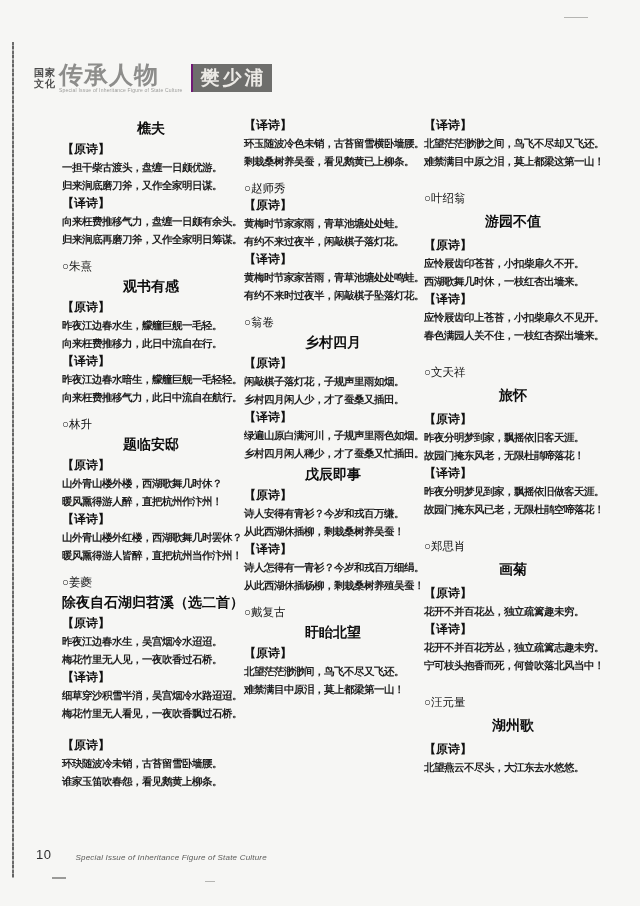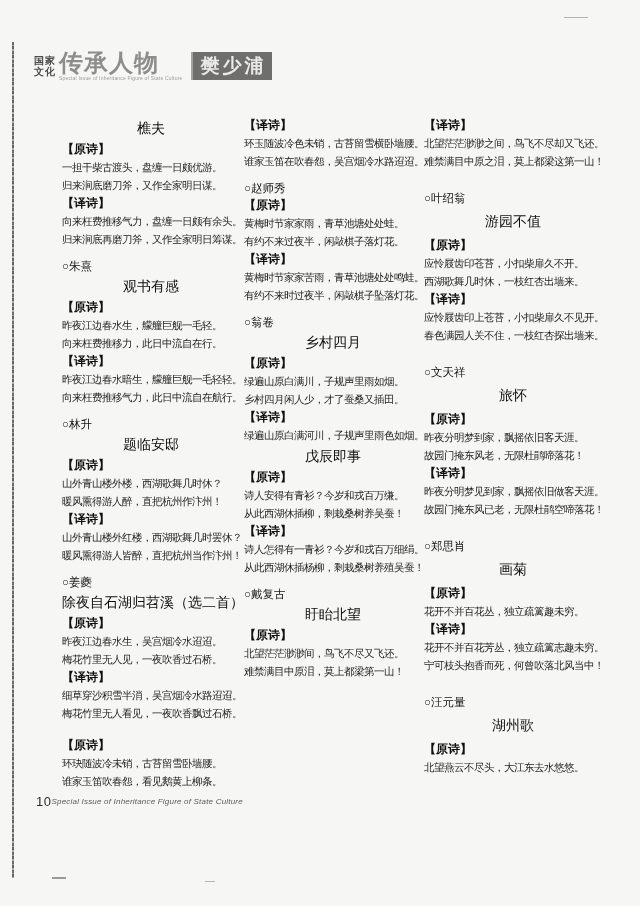--- a/index.html
+++ b/index.html
@@ -13,48 +13,48 @@
     position:absolute; left:12px; top:42px; width:2px; height:836px;
     background:repeating-linear-gradient(180deg,#4a4a4a 0 3px,#8a8a8a 3px 4px,#3f3f3f 4px 7px,#9a9a9a 7px 9px);
     opacity:.8;
   }
   .dash { position:absolute; background:#b5b5b2; }
   .dash.d1 { right:52px; top:17px; width:24px; height:1px; }
   .dash.d2 { left:52px; top:877px; width:14px; height:2px; background:#9a9a98; }
   .dash.d3 { left:205px; top:881px; width:10px; height:1px; }
 
   
-  .logo { position:absolute; left:34px; top:52px; display:flex; align-items:flex-start; }
+  .logo { position:absolute; left:34px; top:64px; display:flex; align-items:flex-start; }
   .logo-stack { font-size:10px; line-height:11px; font-weight:800; color:#4c4c4c; letter-spacing:1px; margin-top:3px; }
   .logo-main-wrap { margin-left:3px; }
   .logo-main { font-family:"Liberation Serif", serif; font-size:24px; line-height:23px; font-weight:700; color:#8d8d8b; letter-spacing:1px; }
   .logo-sub { font-size:5px; line-height:6px; color:#9b9b99; white-space:nowrap; letter-spacing:.2px; }
   .badge {
     margin-left:8px; background:#6e6e6c; color:#eceae6;
     font-size:19px; line-height:22px; font-weight:800; letter-spacing:3px;
-    padding:3px 5px 3px 8px; border-left:2px solid #a3a3a3;
+    padding:3px 5px 3px 8px; border-left:2px solid #701a75;
   }
 
   
   .cols { position:absolute; left:62px; top:116px; width:556px; }
   .col { position:absolute; top:0; width:178px; }
   .col.c1 { left:0; }
   .col.c2 { left:182px; }
   .col.c3 { left:362px; }
   .blk { white-space:nowrap; }
-  .blk.line { font-size:10.5px; letter-spacing:-0.5px; line-height:18px; font-weight:400; color:#1d1d1d; }
+  .blk.line { font-size:10.5px; letter-spacing:-0.5px; line-height:18px; font-weight:700; color:#1d1d1d; }
   .blk.label { font-size:12px; font-weight:800; line-height:18px; color:#111; }
-  .blk.title { font-size:14px; font-weight:400; line-height:20px; margin:2px 0; text-align:center; color:#0e0e0e; }
+  .blk.title { font-size:14px; font-weight:700; line-height:20px; margin:2px 0; text-align:center; color:#0e0e0e; }
   .blk.author { font-size:11.5px; font-weight:400; line-height:16px; margin-top:10px; color:#141414; }
   .blk.gap { height:14px; }
   .col.c3 .blk.author { margin-top:20px; }
   .col.c3 .blk.title { margin:5px 0; }
 
   
-  .footer { position:absolute; left:36px; top:794px; display:flex; align-items:center; }
+  .footer { position:absolute; left:36px; top:847px; display:flex; align-items:flex-end; gap:24px; }
   .pageno { font-size:13px; color:#2e2e2e; letter-spacing:.5px; }
   .caption { font-size:8px; font-style:italic; color:#5a5a58; letter-spacing:.2px; }
 </style>
 </head>
 <body>
 
 <div class="page">
   <div class="edge-line"></div>
   <div class="dash d1"></div>
   <div class="dash d2"></div>
@@ -106,35 +106,36 @@
         <div class="blk line">细草穿沙积雪半消，吴宫烟冷水路迢迢。</div>
         <div class="blk line">梅花竹里无人看见，一夜吹香飘过石桥。</div>
         <div class="blk gap"></div>
         <div class="blk label">【原诗】</div>
         <div class="blk line">环玦随波冷未销，古苔留雪卧墙腰。</div>
         <div class="blk line">谁家玉笛吹春怨，看见鹅黄上柳条。</div>
       </div>
     <div class="col c2">
         <div class="blk label">【译诗】</div>
         <div class="blk line">环玉随波冷色未销，古苔留雪横卧墙腰。</div>
-        <div class="blk line">谁家玉笛在吹春怨，吴宫烟冷水路迢迢。</div>
+        <div class="blk line">剩栽桑树养吴蚕，看见鹅黄已上柳条。</div>
         <div class="blk author">○赵师秀</div>
         <div class="blk label">【原诗】</div>
         <div class="blk line">黄梅时节家家雨，青草池塘处处蛙。</div>
         <div class="blk line">有约不来过夜半，闲敲棋子落灯花。</div>
         <div class="blk label">【译诗】</div>
         <div class="blk line">黄梅时节家家苦雨，青草池塘处处鸣蛙。</div>
         <div class="blk line">有约不来时过夜半，闲敲棋子坠落灯花。</div>
         <div class="blk author">○翁卷</div>
         <div class="blk title">乡村四月</div>
         <div class="blk label">【原诗】</div>
-        <div class="blk line">绿遍山原白满川，子规声里雨如烟。</div>
+        <div class="blk line">闲敲棋子落灯花，子规声里雨如烟。</div>
         <div class="blk line">乡村四月闲人少，才了蚕桑又插田。</div>
         <div class="blk label">【译诗】</div>
         <div class="blk line">绿遍山原白满河川，子规声里雨色如烟。</div>
+        <div class="blk line">乡村四月闲人稀少，才了蚕桑又忙插田。</div>
         <div class="blk title">戊辰即事</div>
         <div class="blk label">【原诗】</div>
         <div class="blk line">诗人安得有青衫？今岁和戎百万缣。</div>
         <div class="blk line">从此西湖休插柳，剩栽桑树养吴蚕！</div>
         <div class="blk label">【译诗】</div>
         <div class="blk line">诗人怎得有一青衫？今岁和戎百万细绢。</div>
         <div class="blk line">从此西湖休插杨柳，剩栽桑树养殖吴蚕！</div>
         <div class="blk author">○戴复古</div>
         <div class="blk title">盱眙北望</div>
         <div class="blk label">【原诗】</div>

